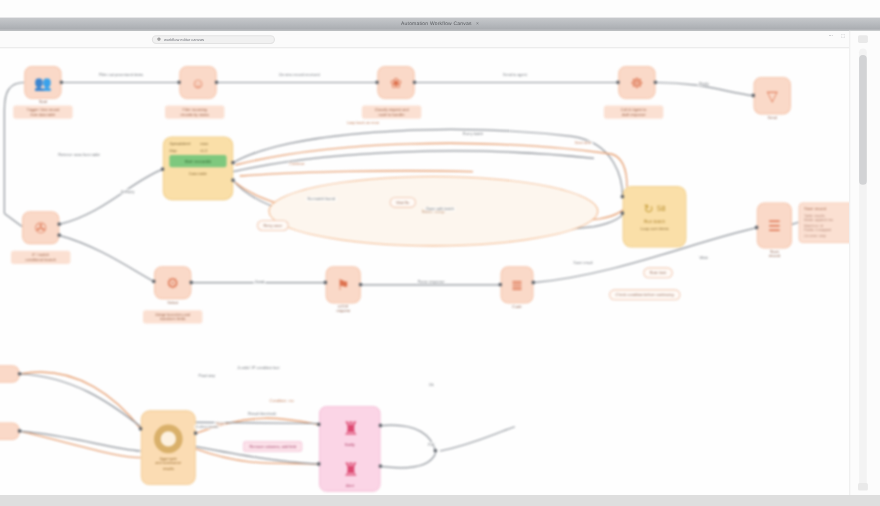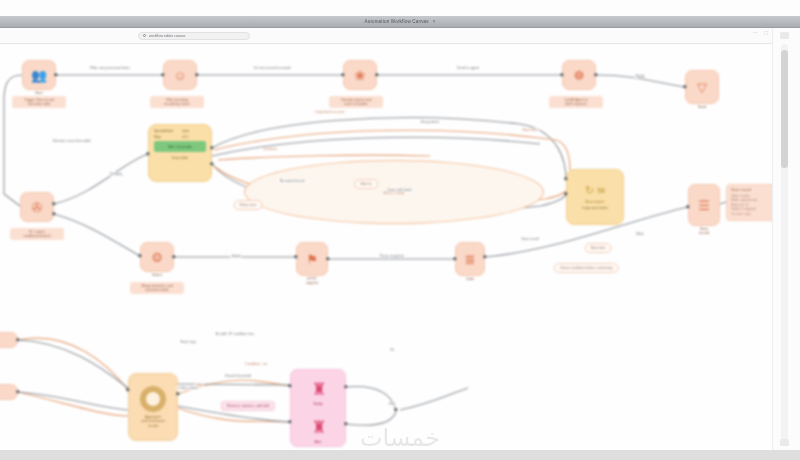--- a/index.html
+++ b/index.html
@@ -569,14 +569,13 @@
 
   <div id="right-gutter">
     <div class="gutter-btn" style="top:4px;"></div>
     <div class="scroll-track"></div>
     <div class="scroll-thumb"></div>
     <div class="gutter-btn" style="bottom:4px;"></div>
   </div>
 
   <div class="frame-pad-bottom"></div>
 
-  <div id="watermark">خمسات</div>
 </div>
 
 </body></html>

